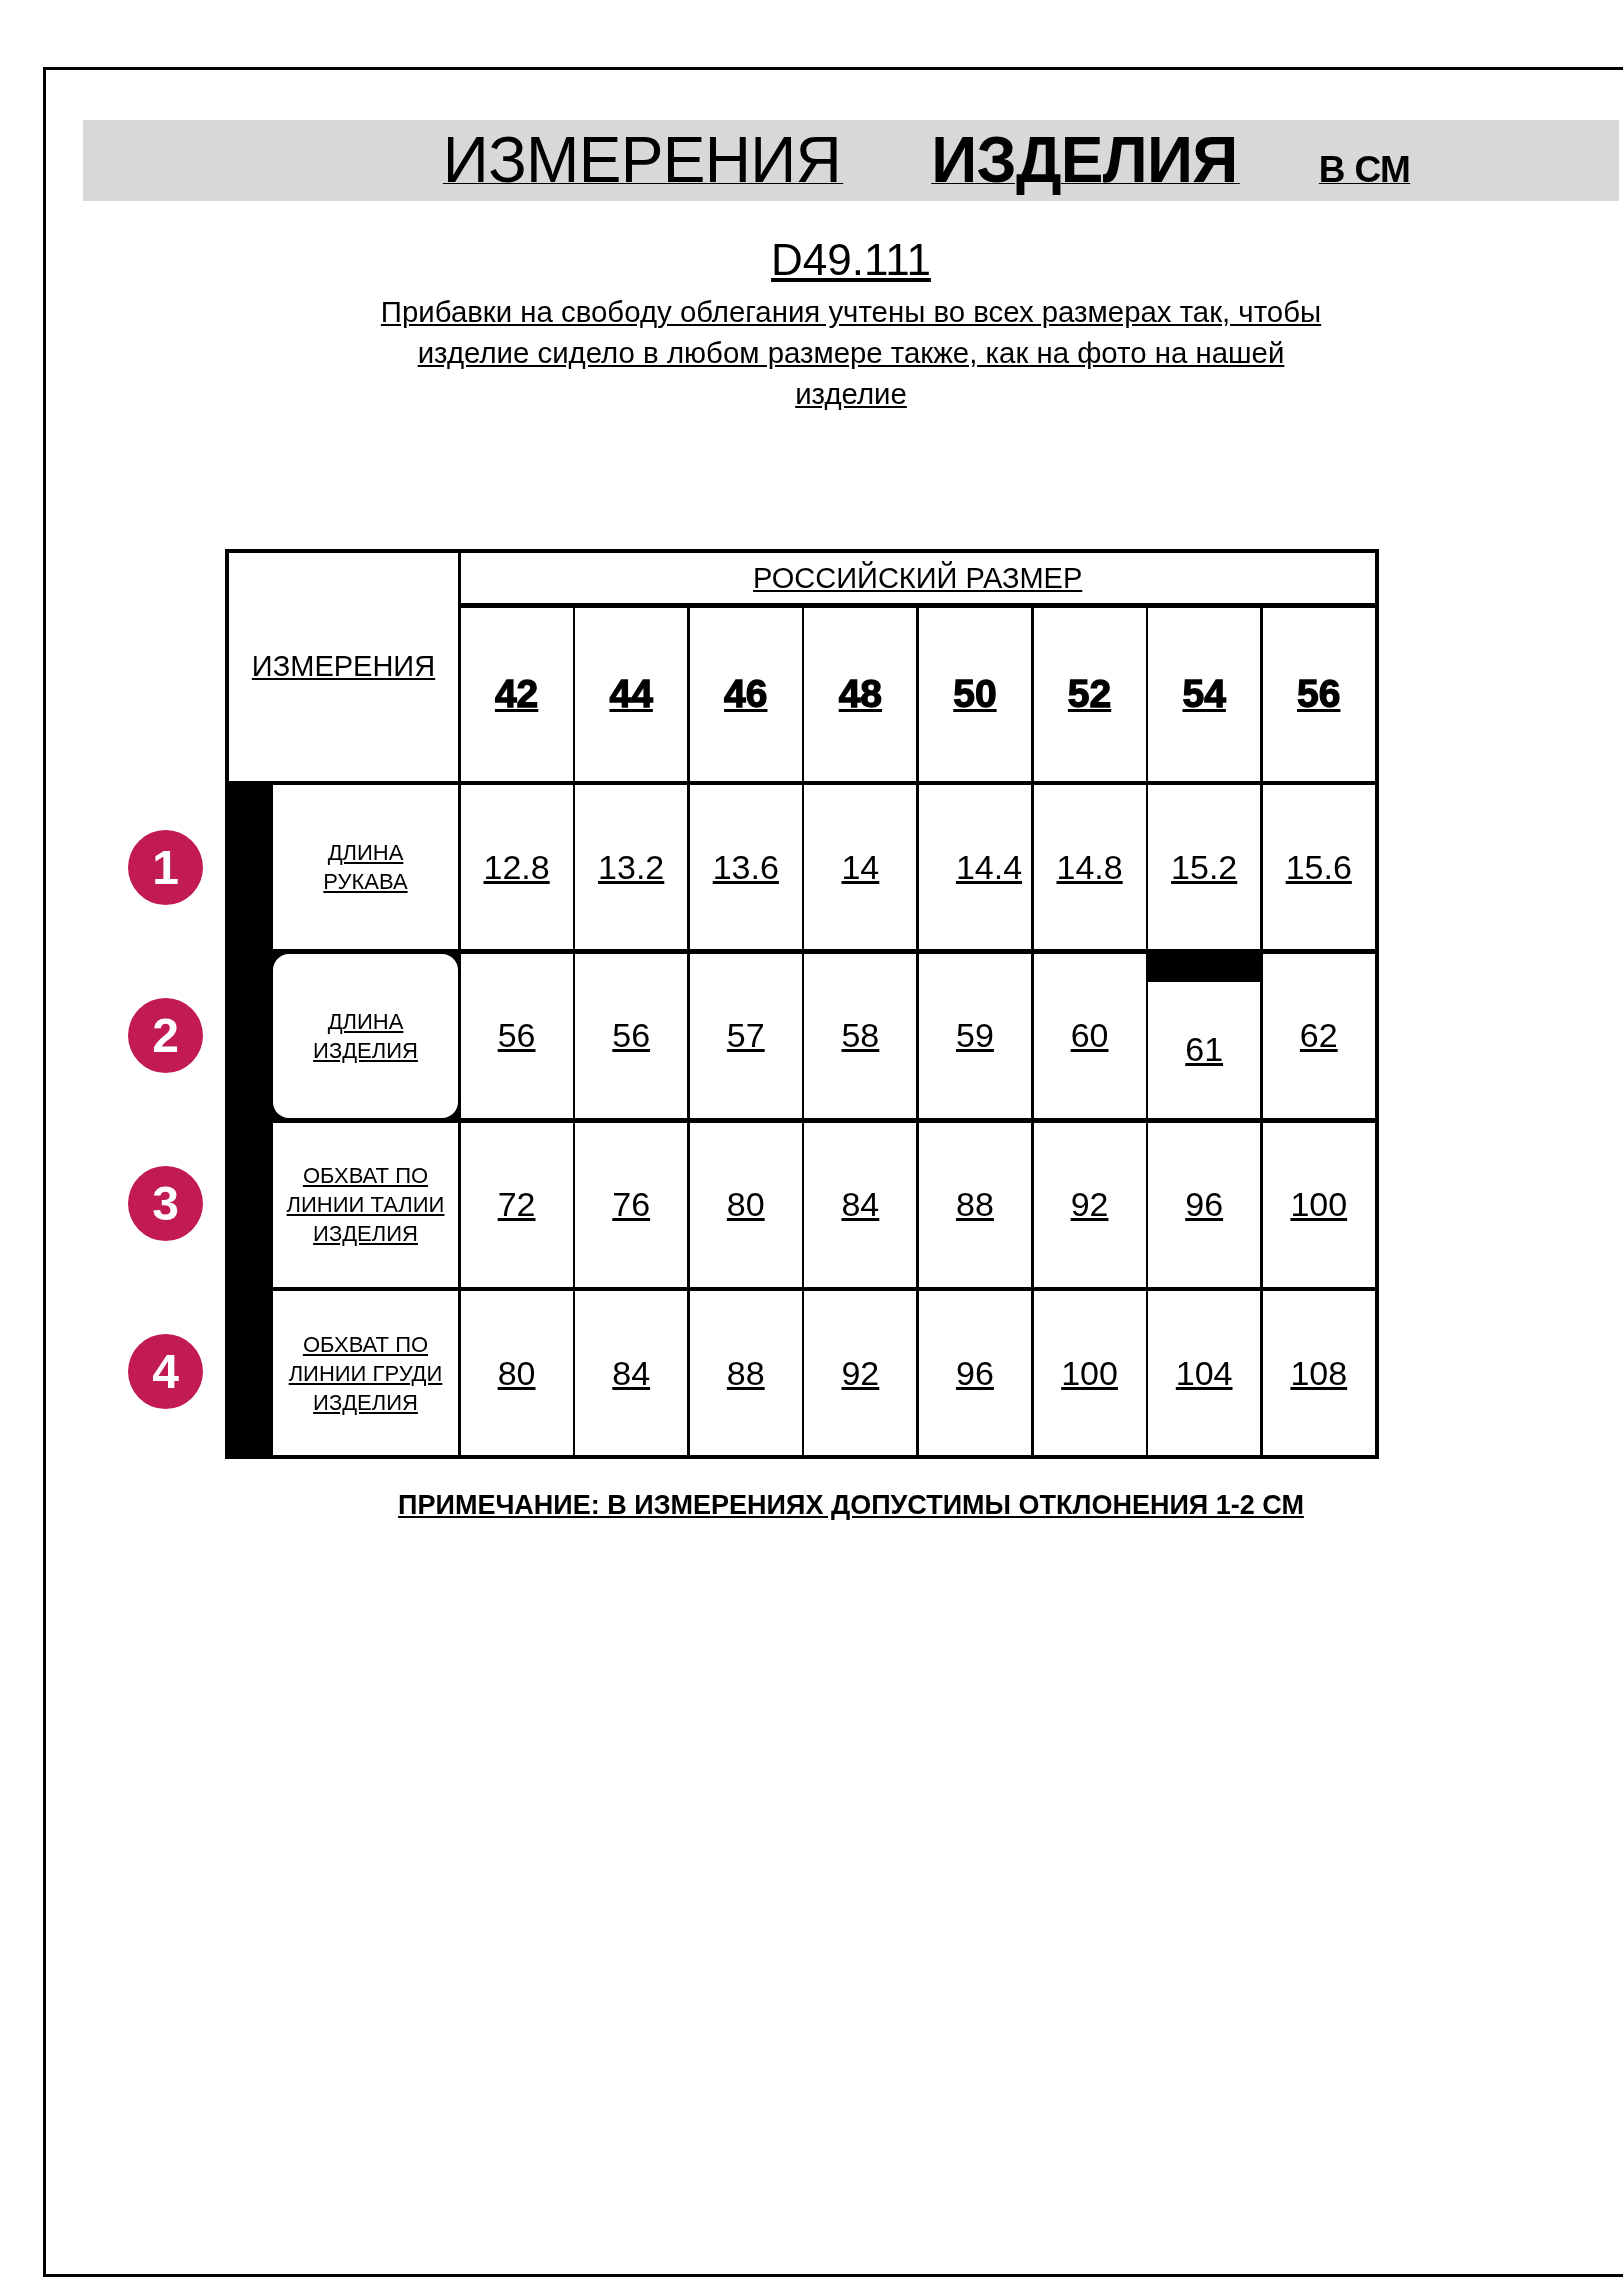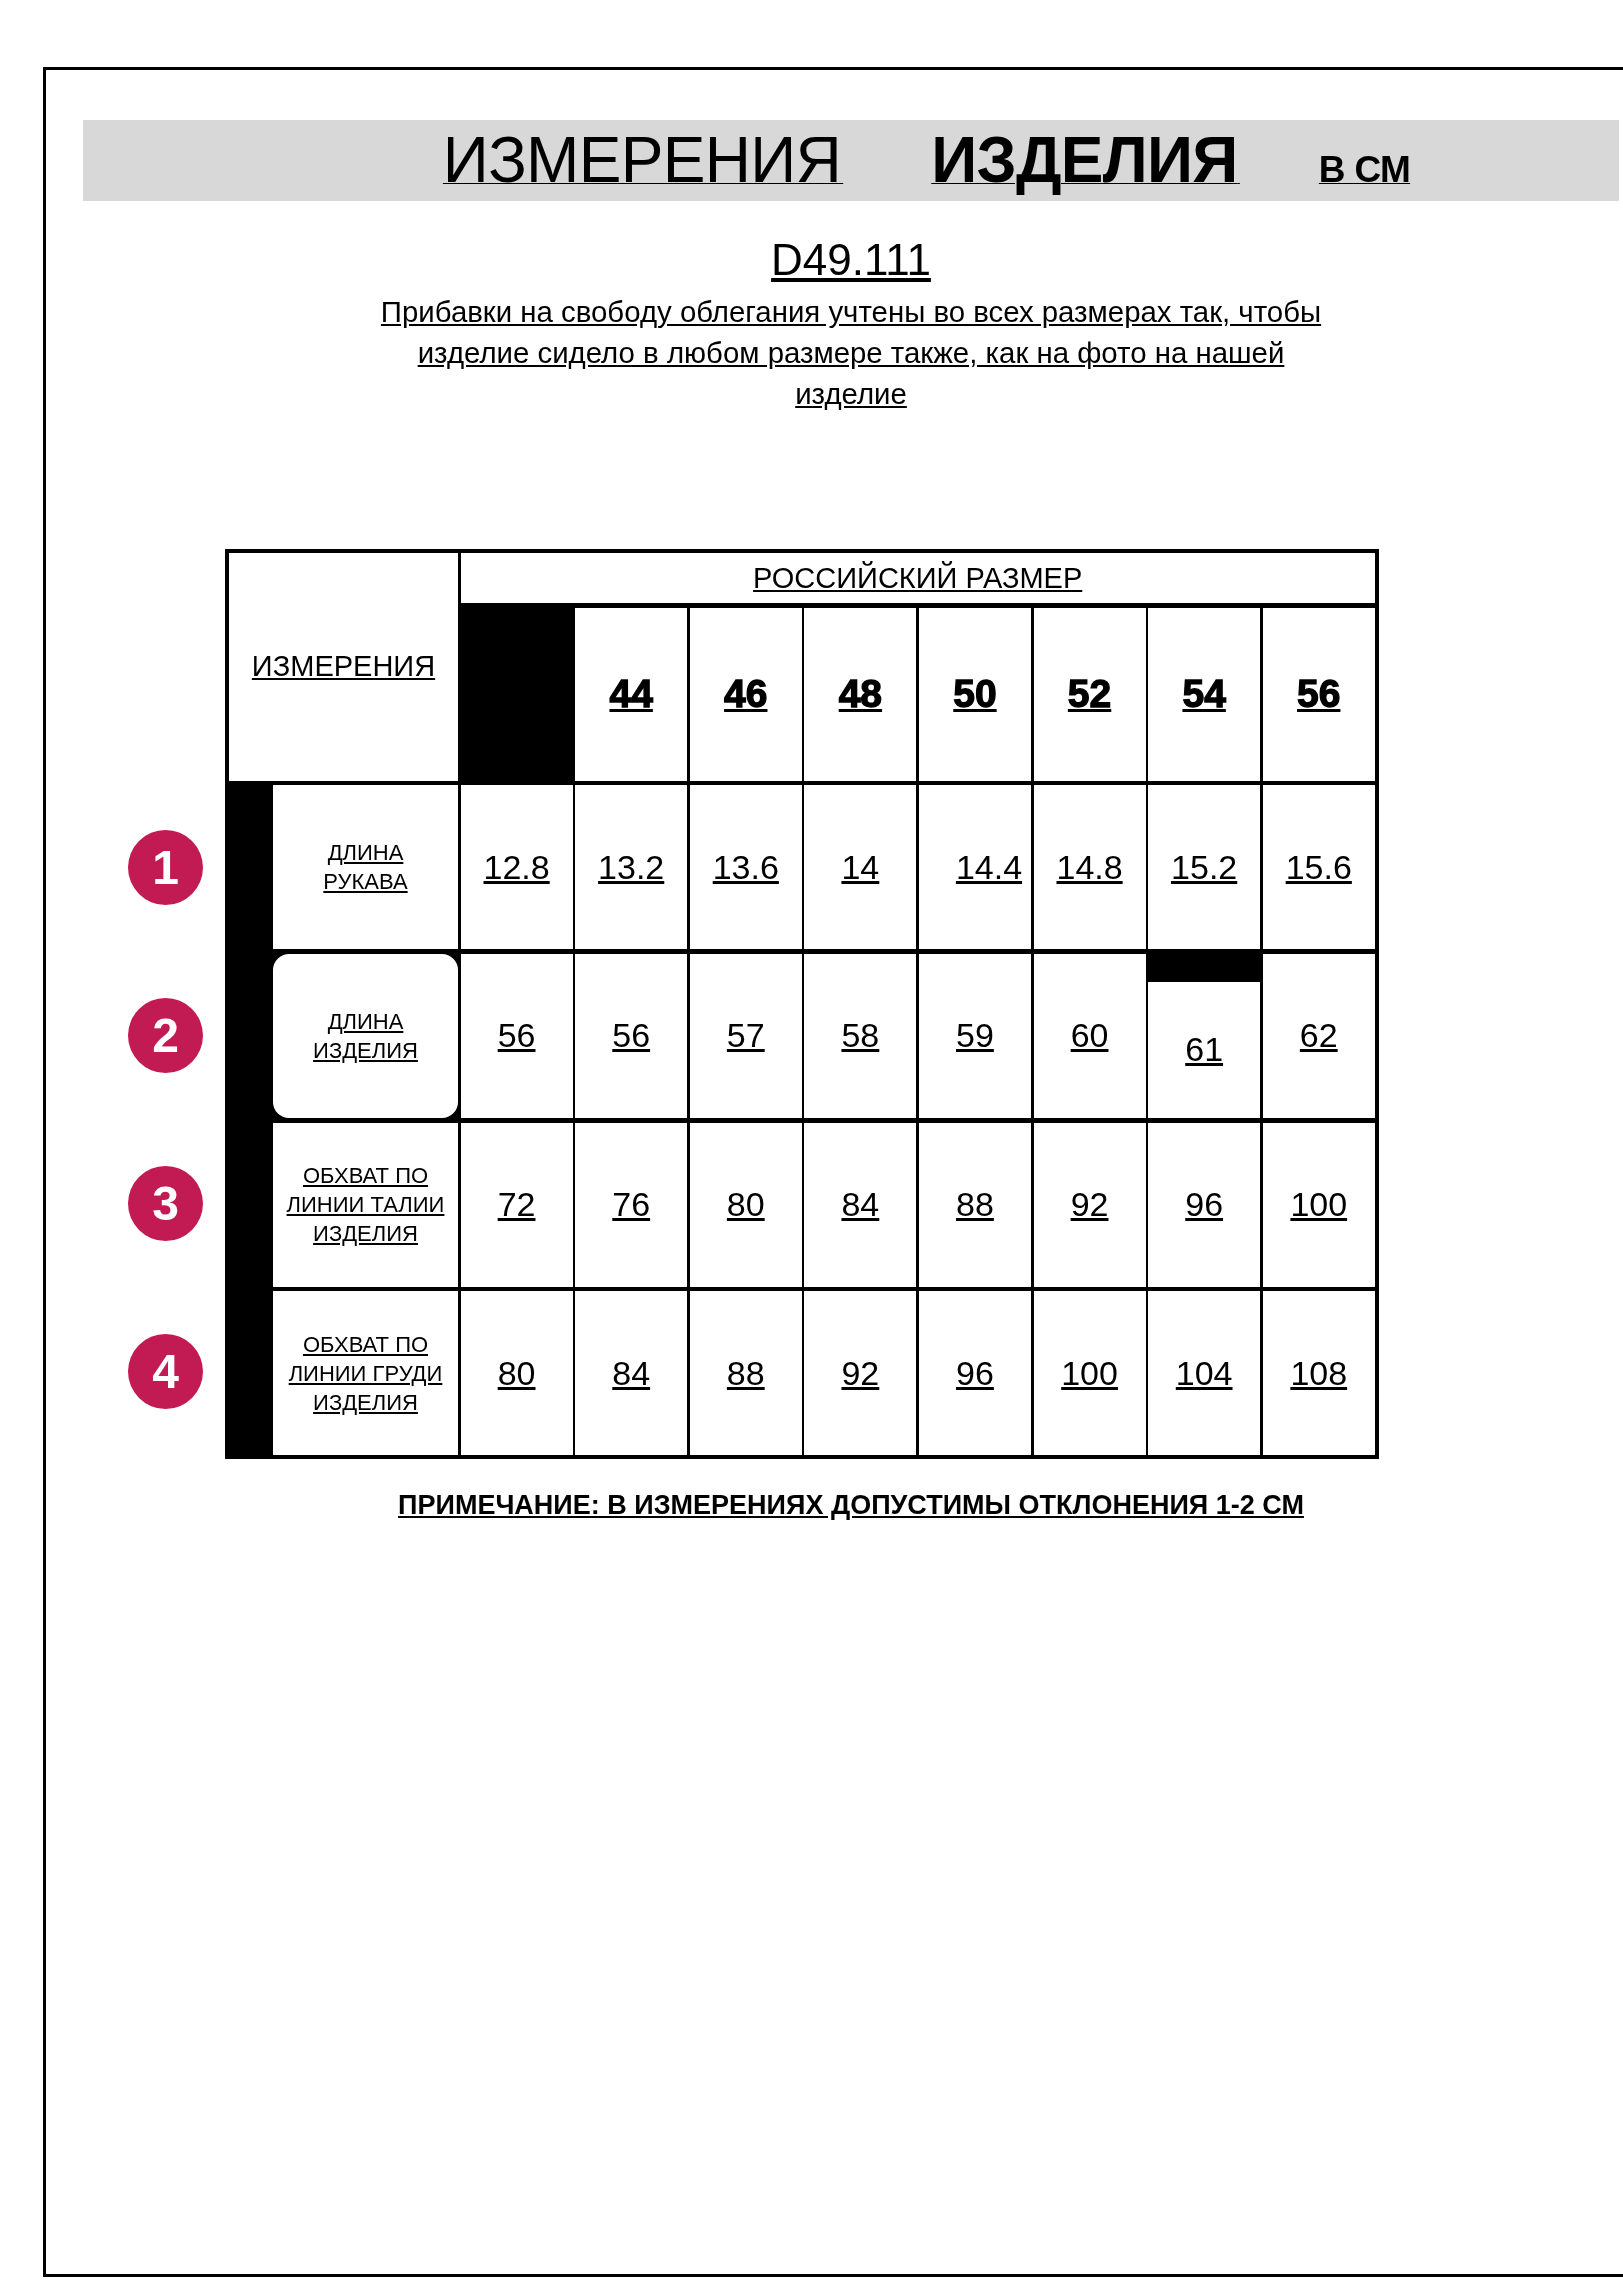--- a/index.html
+++ b/index.html
@@ -69,20 +69,21 @@
   <div class="desc">
     <div>Прибавки на свободу облегания учтены во всех размерах так, чтобы</div>
     <div>изделие сидело в любом размере также, как на фото на нашей</div>
     <div>изделие</div>
   </div>
 
   <div class="table-area">
     <div class="size-table">
         <div class="cell corner" style="grid-area: 1 / 1 / span 2;">ИЗМЕРЕНИЯ</div>
         <div class="cell group" style="grid-area: 1 / 2 / auto / span 8;">РОССИЙСКИЙ РАЗМЕР</div>
+        <div class="cell size" style="grid-area: 2 / 2;">42</div>
         <div class="cell size" style="grid-area: 2 / 3;">44</div>
         <div class="cell size" style="grid-area: 2 / 4;">46</div>
         <div class="cell size" style="grid-area: 2 / 5;">48</div>
         <div class="cell size" style="grid-area: 2 / 6;">50</div>
         <div class="cell size" style="grid-area: 2 / 7;">52</div>
         <div class="cell size" style="grid-area: 2 / 8;">54</div>
         <div class="cell size" style="grid-area: 2 / 9;">56</div>
         <div class="cell rowlabel" style="grid-area: 3 / 1;">ДЛИНА РУКАВА</div>
         <div class="cell value" style="grid-area: 3 / 2;">12.8</div>
         <div class="cell value" style="grid-area: 3 / 3;">13.2</div>

